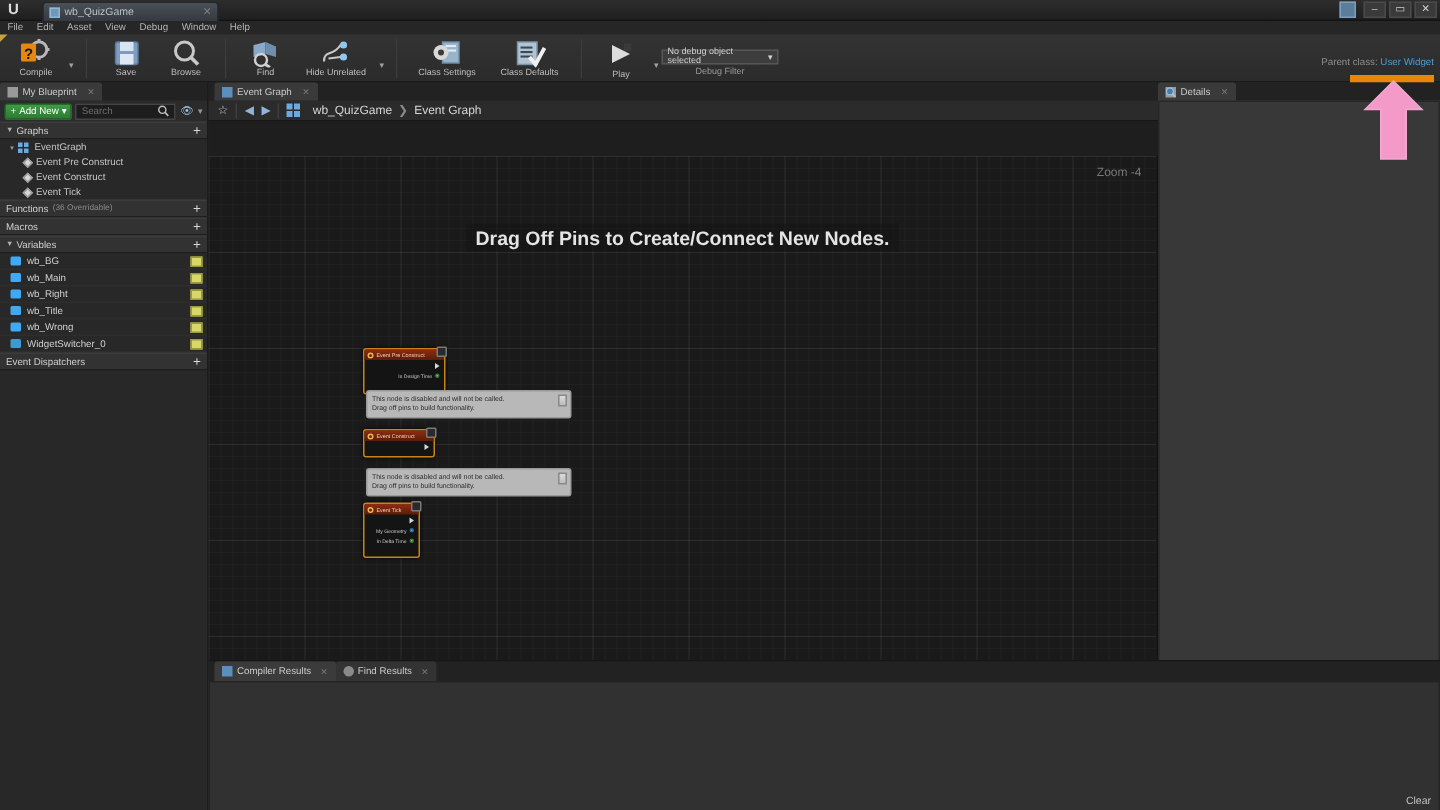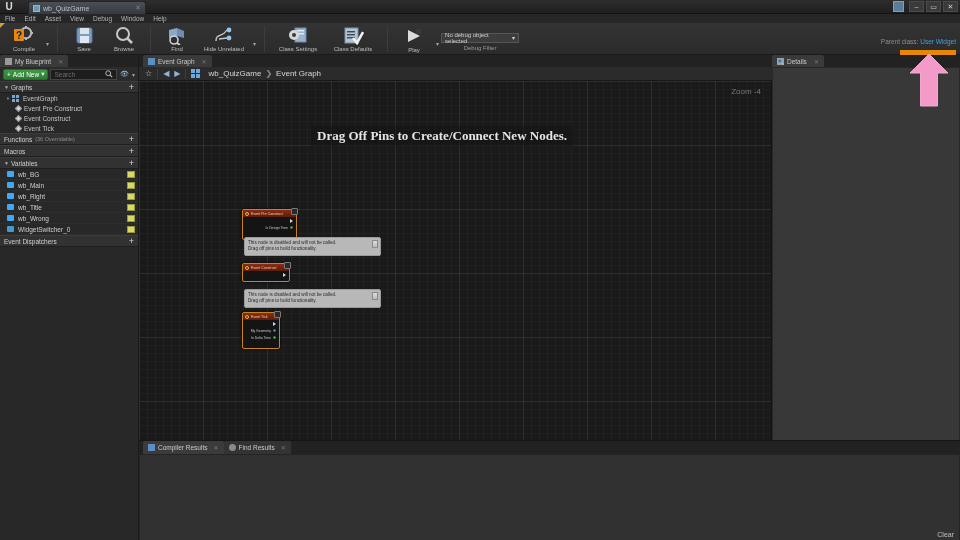--- a/index.html
+++ b/index.html
@@ -138,25 +138,26 @@
   .graph-canvas {
     position:relative; height:382px; overflow:hidden;
     background-color:#1a1a1a;
     background-image:
       linear-gradient(to right, rgba(255,255,255,0.028) 1px, transparent 1px),
       linear-gradient(to bottom, rgba(255,255,255,0.028) 1px, transparent 1px),
       linear-gradient(to right, rgba(255,255,255,0.055) 1px, transparent 1px),
       linear-gradient(to bottom, rgba(255,255,255,0.055) 1px, transparent 1px);
     background-size: 8px 8px, 8px 8px, 64px 64px, 64px 64px;
     border-right:1px solid #141414;
+    margin-top:23px;
   }
   .zoom-label { position:absolute; right:10px; top:6px; font-size:8px; color:#787878; }
   .drag-hint {
     position:absolute; left:172px; top:45px; font-size:13px; font-weight:bold;
-    color:#e4e4e4; background:rgba(20,20,20,0.55); padding:2px 6px; white-space:nowrap;font-family:Liberation Serif, serif;
+    color:#e4e4e4; background:rgba(20,20,20,0.55); padding:2px 6px; white-space:nowrap;
   }
   .watermark {
     position:absolute; right:4px; bottom:22px; font-size:29px; font-weight:bold;
     color:#2e2e2e; letter-spacing:1px; white-space:nowrap;
   }
   
   .node { position:absolute; border:1px solid #c8841a; border-radius:2px;
           background:#141414; box-shadow:0 0 3px rgba(0,0,0,0.8); }
   .node-head {
     background:linear-gradient(#8e2c10,#5c1c0a); border-top-left-radius:1px; border-top-right-radius:1px;

